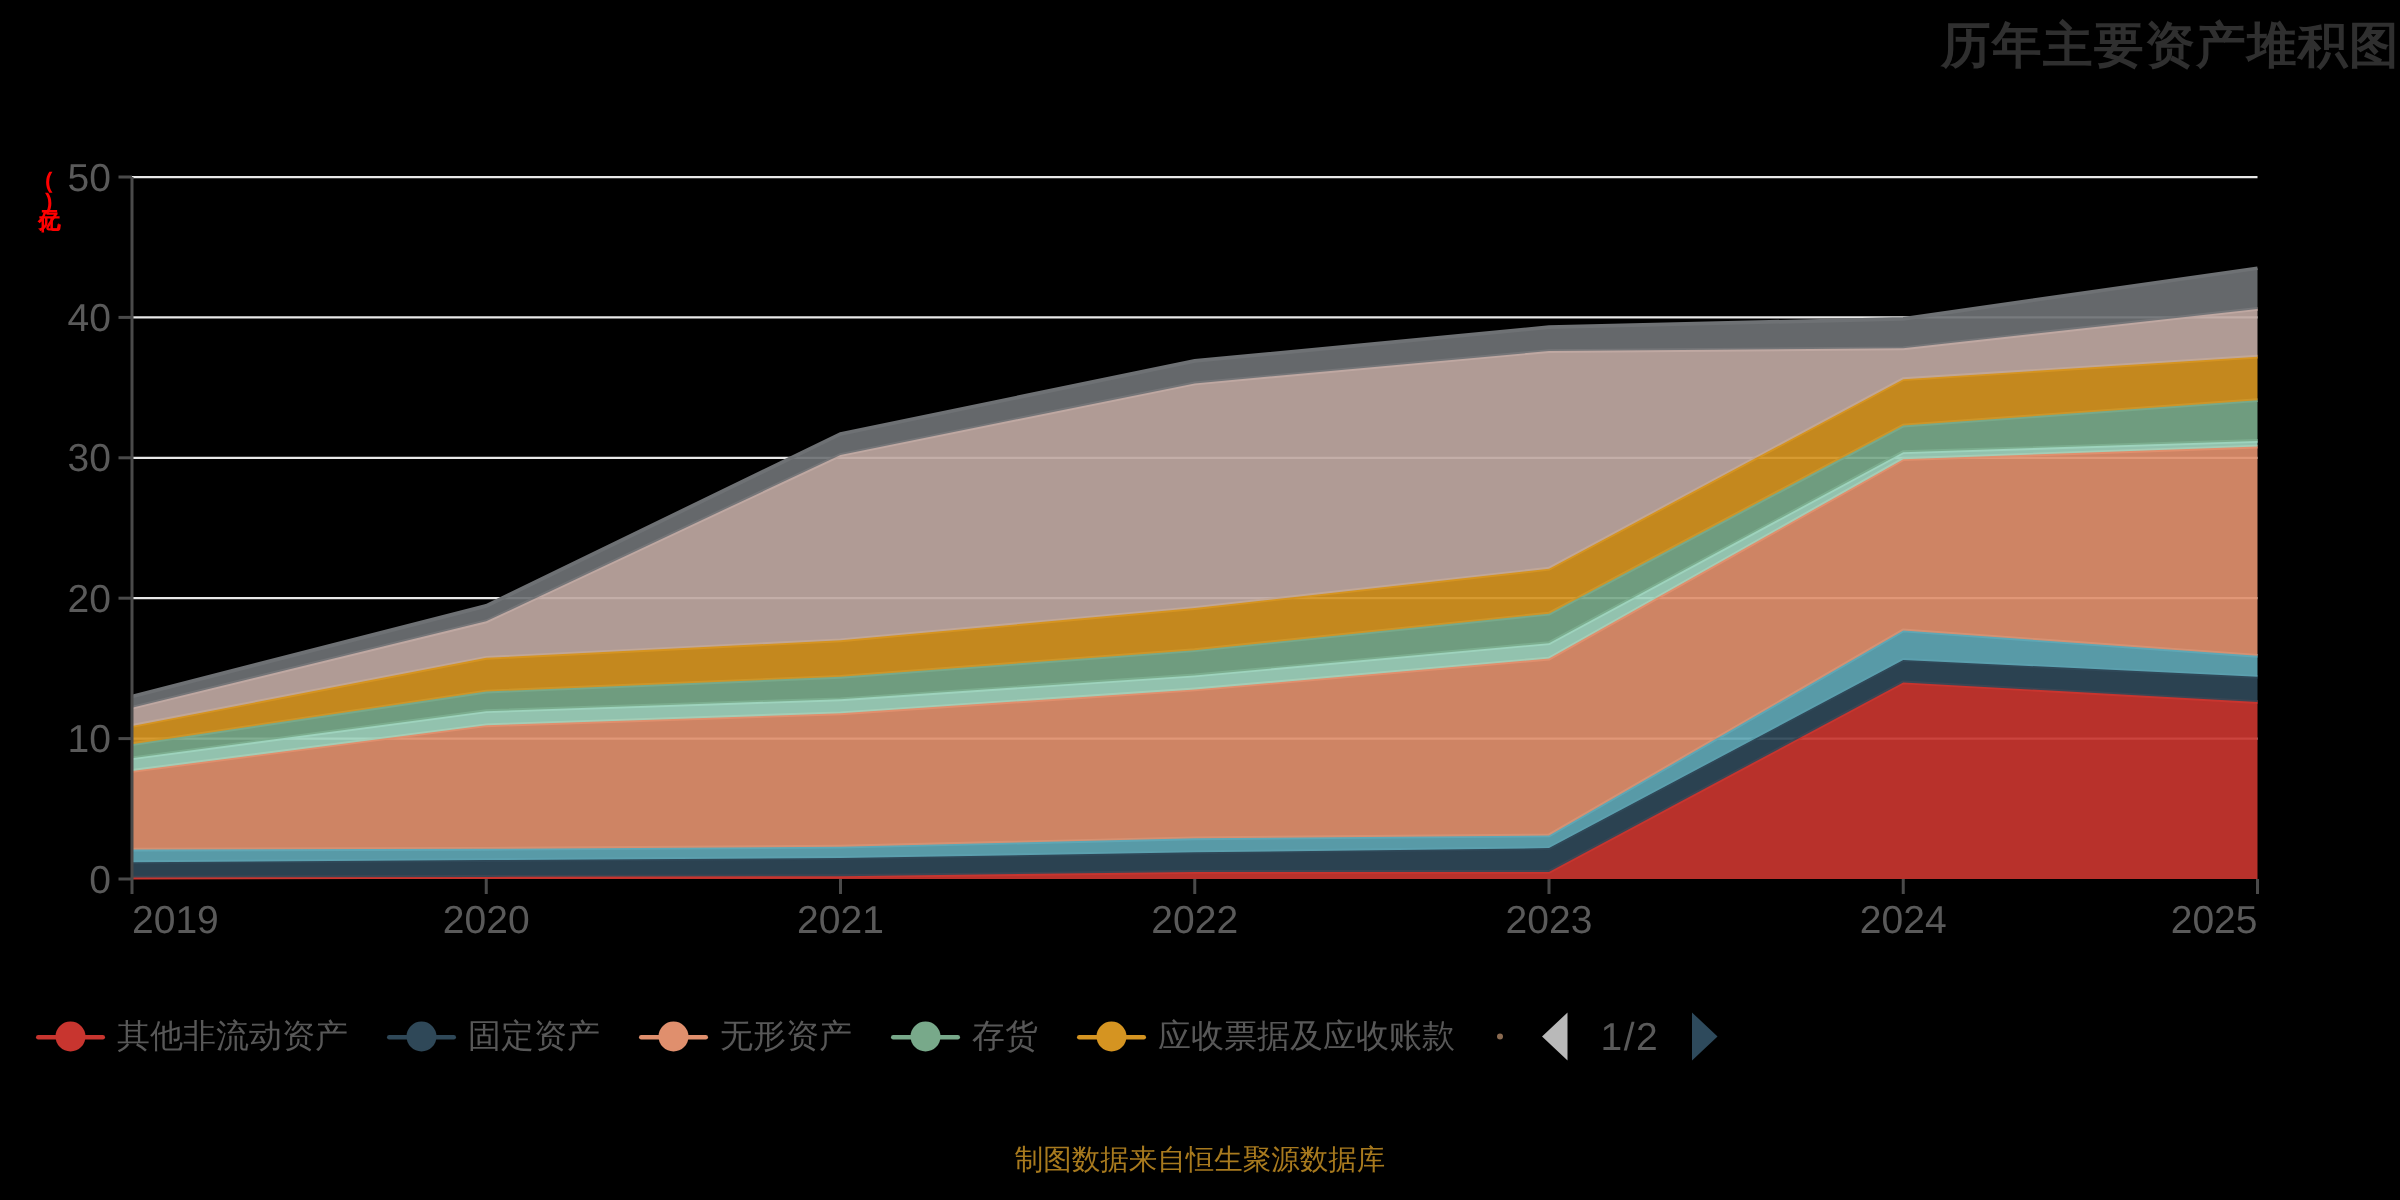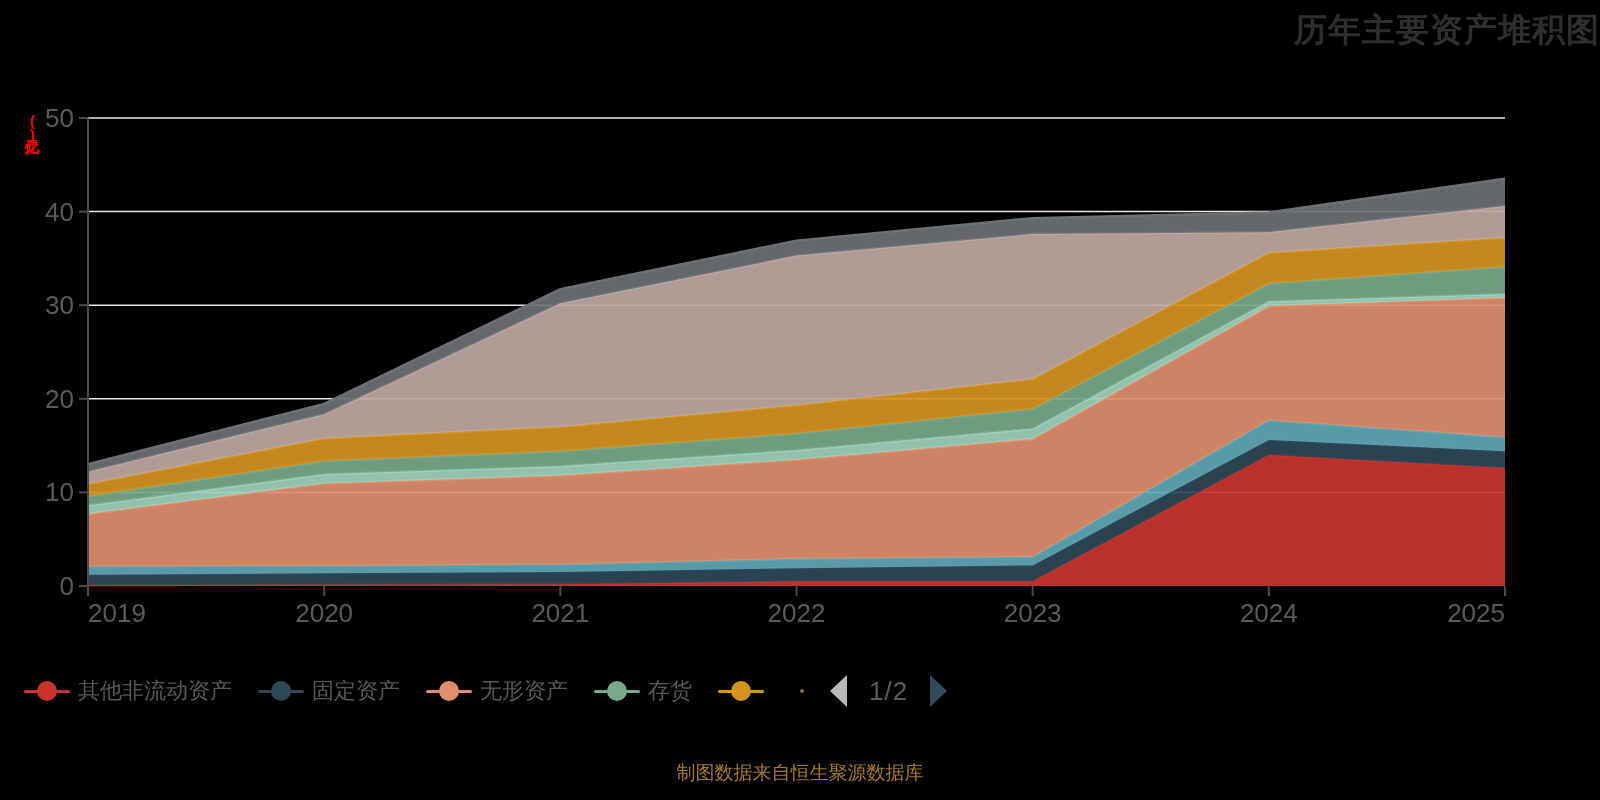--- a/index.html
+++ b/index.html
@@ -257,20 +257,21 @@
           <span class="bar" style="background: rgb(120, 169, 138);"></span>
           <span class="dot" style="background: rgb(120, 169, 138);"></span>
         </span>
         <span class="legend-label">存货</span>
       </div>
       <div class="legend-item">
         <span class="legend-mark">
           <span class="bar" style="background: rgb(213, 148, 33);"></span>
           <span class="dot" style="background: rgb(213, 148, 33);"></span>
         </span>
+        <span class="legend-label">应收票据及应收账款</span>
       </div>
       <div class="legend-pager">
         <span class="pager-dot"></span>
         <span class="pager-arrow left" style="border-right-color: rgb(185, 185, 185);"></span>
         <span class="pager-text">1/2</span>
         <span class="pager-arrow right" style="border-left-color: rgb(46, 74, 92);"></span>
       </div>
     </div>
 
   <div class="footer-note">制图数据来自恒生聚源数据库</div>

